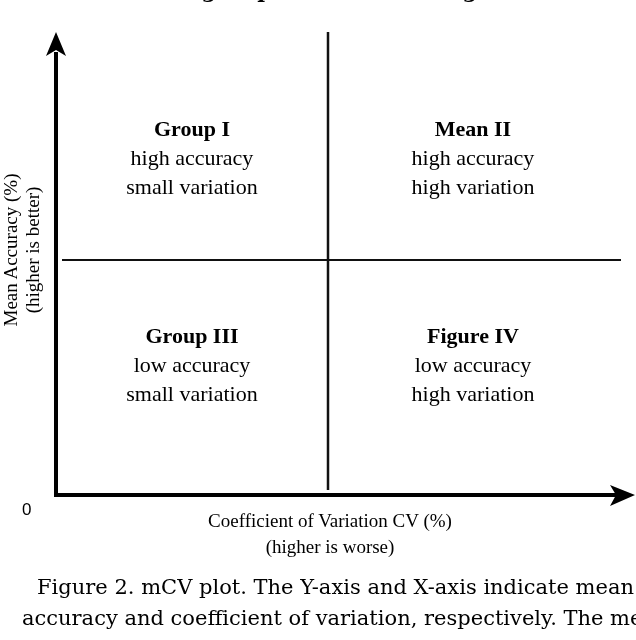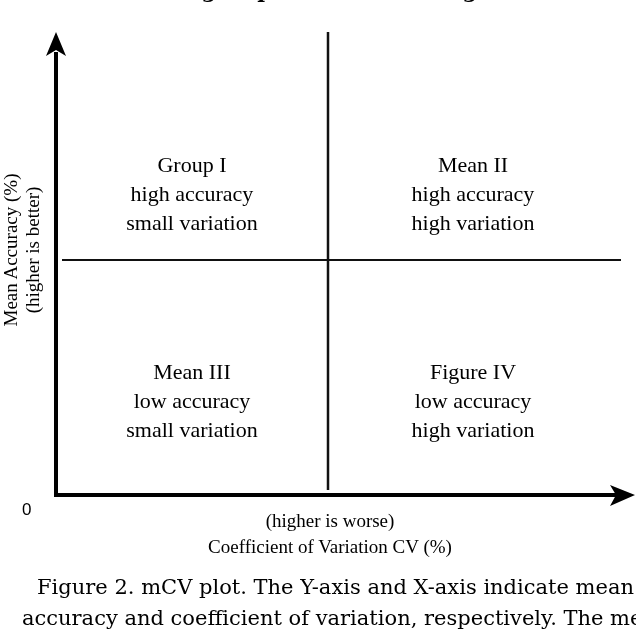--- a/index.html
+++ b/index.html
@@ -1,21 +1,21 @@
 <!DOCTYPE html>
 <html><head>
 <meta charset="utf-8">
 <style>
   html, body { margin:0; padding:0; background:#ffffff; }
   body { width:636px; height:640px; position:relative; overflow:hidden; font-family:"Liberation Serif","DejaVu Serif",serif; color:#000; }
   .abs { position:absolute; }
   .top-text { left:0; top:-22px; width:636px; font-family:"DejaVu Serif","Liberation Serif",serif; font-size:21px; font-weight:bold; text-align:center; letter-spacing:0.2px; }
   svg.diagram { position:absolute; left:0; top:0; }
   .quad { position:absolute; text-align:center; width:240px; line-height:29px; font-size:22px; }
-  .quad .title { font-weight:normal; font-size:22px;margin-top:36px; }
+  .quad .title { font-weight:bold; font-size:22px; }
   .ylabel { position:absolute; left:-108px; top:228px; width:260px; transform:rotate(-90deg); text-align:center; font-size:19px; line-height:22px; }
   .origin { position:absolute; left:22px; top:500px; font-family:"Liberation Sans","DejaVu Sans",sans-serif; font-size:17px; }
   .xlabel { position:absolute; left:130px; top:508px; width:400px; text-align:center; font-size:19px; line-height:26px; }
   .caption { position:absolute; left:0; top:572px; width:620px; font-size:21px; line-height:31px; font-family:"DejaVu Serif","Liberation Serif",serif;margin-left:20px; }
   .caption .l1 { text-align:right; padding-right:6px; }
   .caption .l2 { text-align:left; padding-left:2px; white-space:nowrap; }
 </style>
 </head>
 <body>
 
@@ -45,34 +45,34 @@
   <div>small variation</div>
 </div>
 
 <div class="quad" style="left:353px; top:114px;">
   <div class="title">Mean II</div>
   <div>high accuracy</div>
   <div>high variation</div>
 </div>
 
 <div class="quad" style="left:72px; top:321px;">
-  <div class="title">Mean III</div>
+  <div class="title">Group III</div>
   <div>low accuracy</div>
   <div>small variation</div>
 </div>
 
 <div class="quad" style="left:353px; top:321px;">
   <div class="title">Figure IV</div>
   <div>low accuracy</div>
   <div>high variation</div>
 </div>
 
 <div class="origin">0</div>
 
 <div class="xlabel">
+  <div>Coefficient of Variation CV (%)</div>
   <div>(higher is worse)</div>
-  <div>Coefficient of Variation CV (%)</div>
 </div>
 
 <div class="caption">
   <div class="l1">Figure 2.  mCV plot. The Y-axis and X-axis indicate mean</div>
   <div class="l2">accuracy and coefficient of variation, respectively. The mean</div>
 </div>
 
 </body></html>

